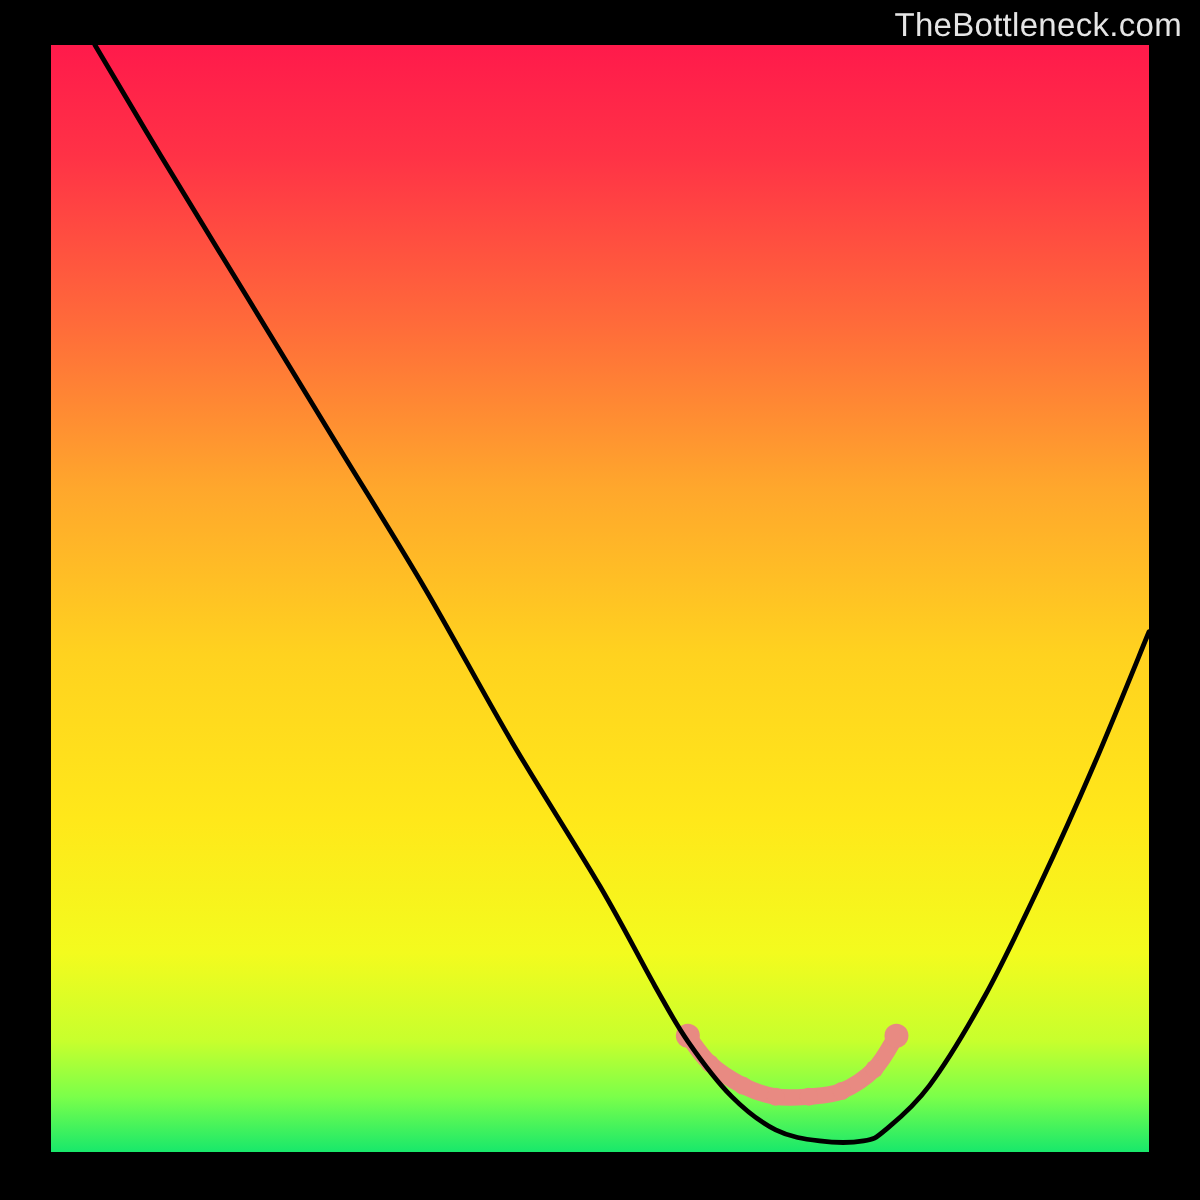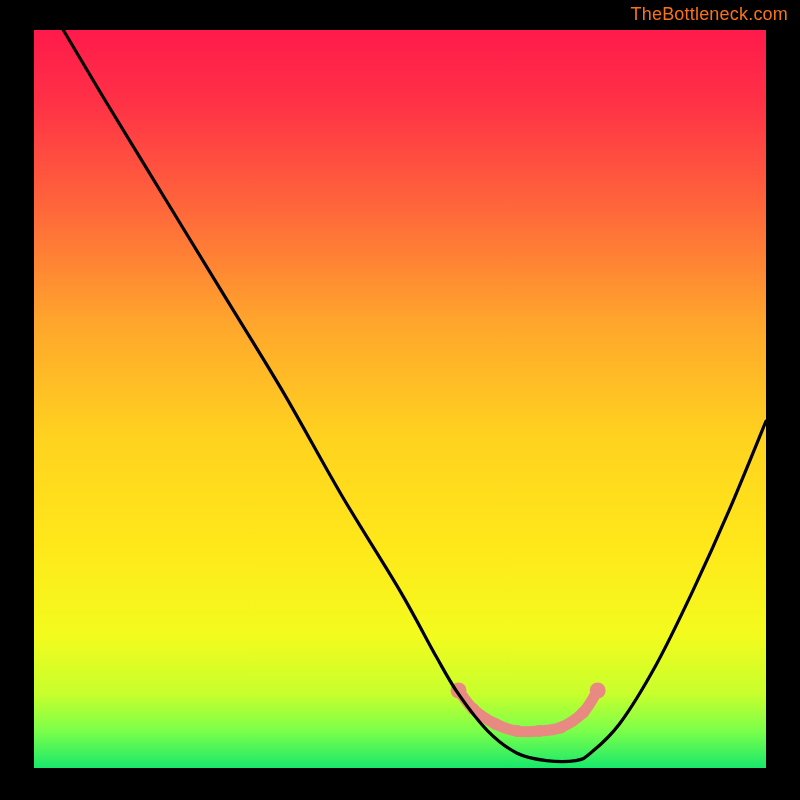--- a/index.html
+++ b/index.html
@@ -14,22 +14,22 @@
   .frame {
     position: relative;
     width: 800px;
     height: 800px;
     background: #000;
   }
   .watermark {
     position: absolute;
     top: 4px;
     right: 12px;
-    color: #f97316;
-    font-size: 18px;
+    color: #e5e5e5;
+    font-size: 22px;
     font-weight: 500;
     letter-spacing: 0.2px;
     z-index: 10;
   }
   svg { display: block; }
 </style>
 </head>
 <body>
 
 <div class="frame">

